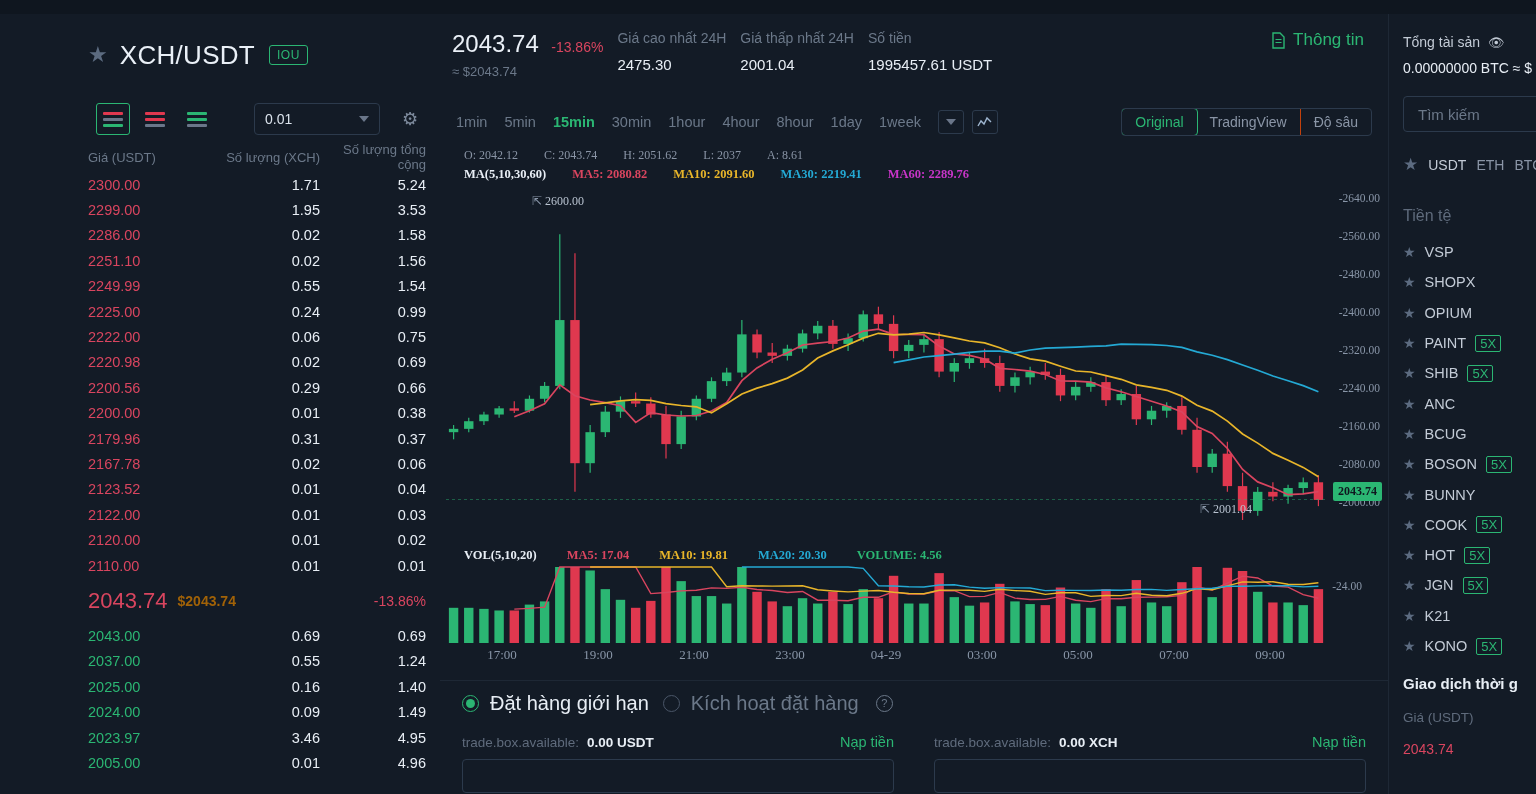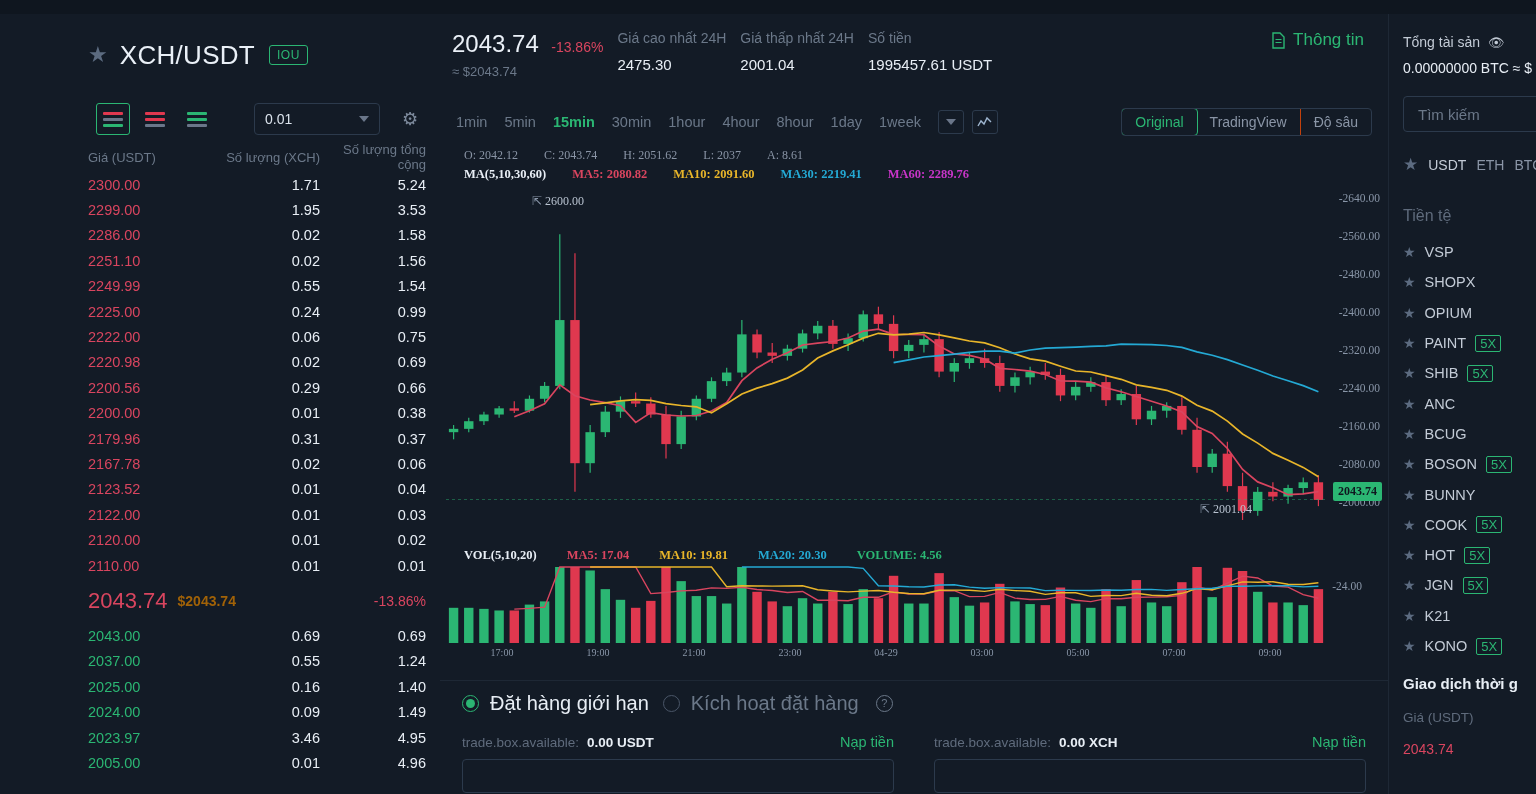--- a/index.html
+++ b/index.html
@@ -83,21 +83,21 @@
   .malegend { display:flex; gap:26px; padding:2px 0 0 24px; font-size:12.5px; font-weight:bold;
               font-family:"Liberation Serif", serif; }
 
   .plot { position:relative; width:948px; height:360px; }
   .vol { position:relative; width:948px; height:128px; }
   .volhead { display:flex;gap:30px;padding:6px 0 0 24px;font-size:12.5px;font-weight:bold;
              font-family:"Liberation Serif", serif;}
   .axis-label { position:absolute; font-size:11.5px; color:#8996a8; font-family:"Liberation Serif", serif;}
   .price-tag { position:absolute; background:#2bb673; color:#0f161f; font-size:12px; font-weight:bold;
                padding:2px 5px; border-radius:2px; font-family:"Liberation Serif", serif;}
-  .xtick { position:absolute; font-size:10px; color:#8996a8; font-family:"Liberation Serif", serif;
+  .xtick { position:absolute; font-size:13px; color:#8996a8; font-family:"Liberation Serif", serif;
            transform:translateX(-50%); }
   .annot { position:absolute; font-size:12px; color:#b9c3d0; font-family:"Liberation Serif", serif; }
 
   
   .orderform { position:absolute; left:440px; top:680px; width:948px; height:114px;
                background:#131b26; border-top:1px solid #1e2835; }
   .radios { display:flex; align-items:center; height:44px; padding-left:22px; gap:14px; }
   .radio { display:flex;align-items:center;gap:11px;cursor:pointer; }
   .rdot { width:17px;height:17px;border-radius:50%;border:1.5px solid #4a5668;
           display:flex;align-items:center;justify-content:center; }

